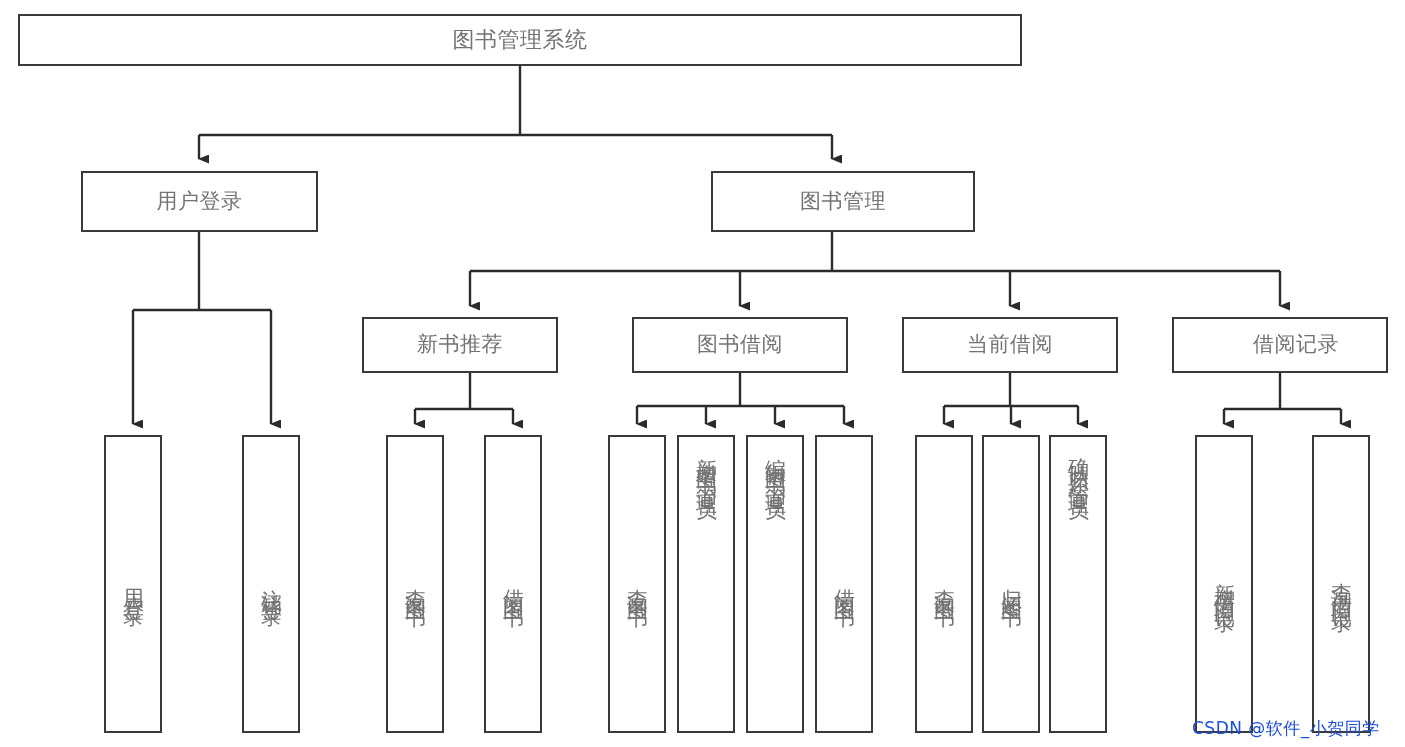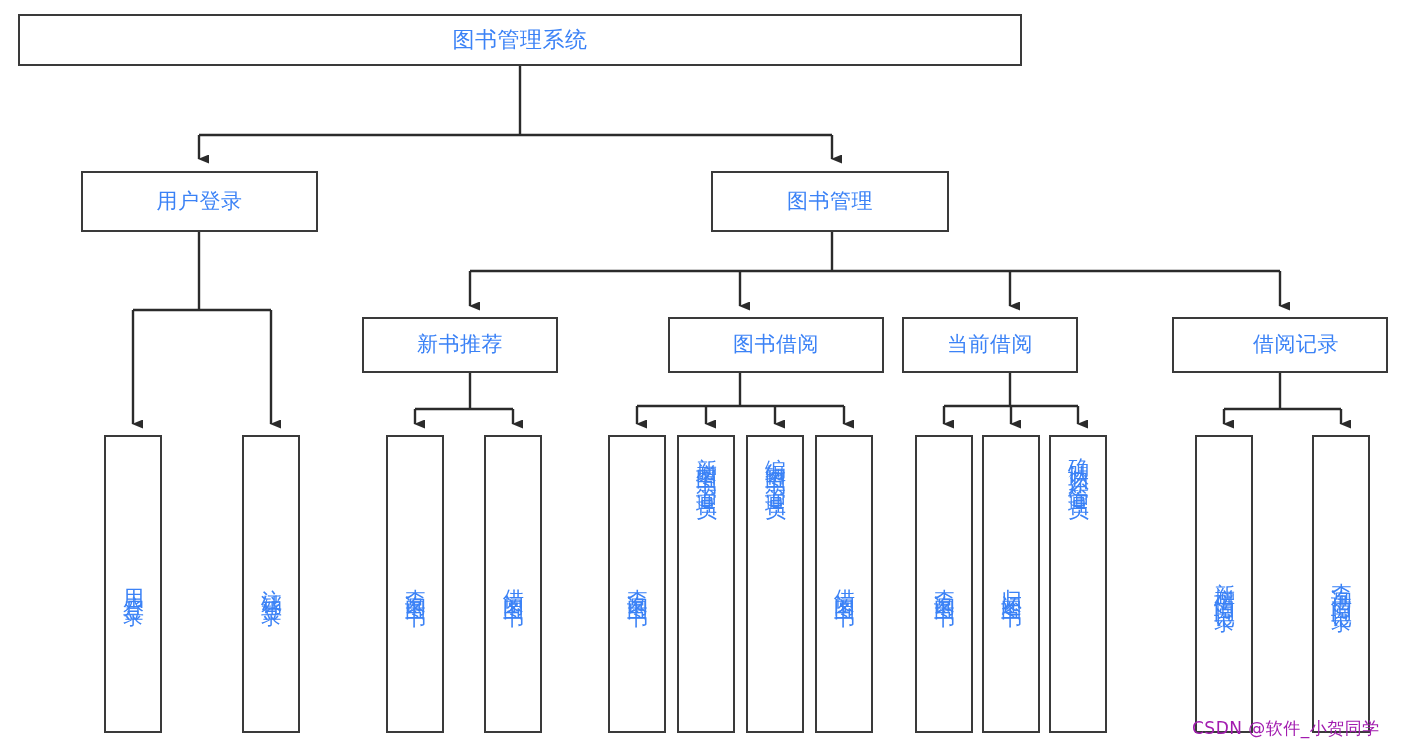--- a/index.html
+++ b/index.html
@@ -27,21 +27,21 @@
     pointer-events: none;
   }
   .node {
     position: absolute;
     box-sizing: border-box;
     background: #ffffff;
     border: 2.2px solid #3a3a3a;
     display: flex;
     align-items: center;
     justify-content: center;
-    color: #3b82f6;
+    color: #737373;
   }
   .node.horiz {
     font-size: 21px;
     line-height: 1.2;
     letter-spacing: 0.5px;
   }
   .node.root {
     font-size: 22px;
   }
   .node.vert {
@@ -63,21 +63,21 @@
   }
   .node.vert.topped {
     align-items: flex-start;
   }
   .node.vert.topped .vtext {
     margin-top: 4px;
   }
   .watermark {
     position: absolute;
     font-size: 17px;
-    color: #a21caf;
+    color: #1d4ed8;
     white-space: nowrap;
     letter-spacing: 0.5px;
   }
 </style>
 </head>
 <body>
 
 <div id="canvas">
 
   <svg id="wires" viewBox="0 0 1405 747" xmlns="http://www.w3.org/2000/svg">
@@ -131,33 +131,33 @@
   </svg>
 
   <div class="node horiz root" style="left:18px; top:14px; width:1004px; height:52px;">
     <span>图书管理系统</span>
   </div>
 
   <div class="node horiz" style="left:81px; top:171px; width:237px; height:61px;">
     <span>用户登录</span>
   </div>
 
-  <div class="node horiz" style="left:711px; top:171px; width:238px; height:61px;">
+  <div class="node horiz" style="left:711px; top:171px; width:264px; height:61px;">
     <span>图书管理</span>
   </div>
 
   <div class="node horiz" style="left:362px; top:317px; width:196px; height:56px;">
     <span>新书推荐</span>
   </div>
 
-  <div class="node horiz" style="left:632px; top:317px; width:216px; height:56px;margin-left:36px;">
+  <div class="node horiz" style="left:632px; top:317px; width:216px; height:56px;">
     <span>图书借阅</span>
   </div>
 
-  <div class="node horiz" style="left:902px; top:317px; width:176px; height:56px;">
+  <div class="node horiz" style="left:902px; top:317px; width:216px; height:56px;">
     <span>当前借阅</span>
   </div>
 
   <div class="node horiz" style="left:1172px; top:317px; width:216px; height:56px;padding-left:32px;">
     <span>借阅记录</span>
   </div>
 
   <div class="node vert centered" style="left:104px; top:435px; width:58px; height:298px;">
     <span class="vtext">用户登录</span>
   </div>

